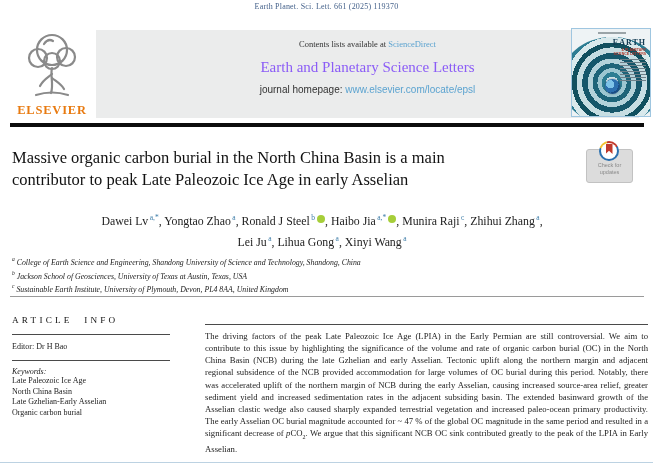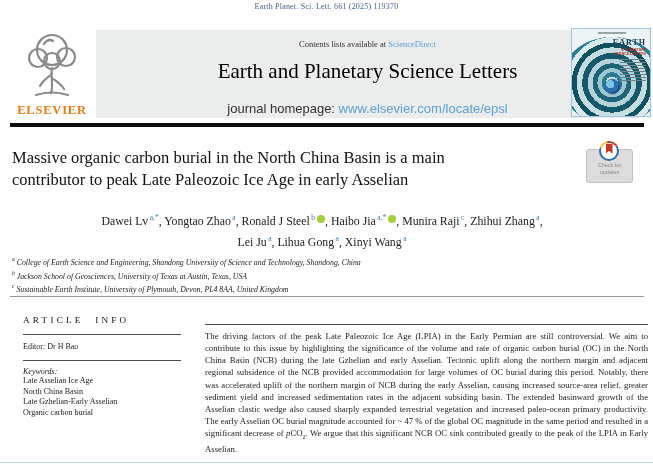--- a/index.html
+++ b/index.html
@@ -19,22 +19,22 @@
     display:block; margin-top:1px; font-family:"Liberation Serif", serif;
     font-weight:600; font-size:12.5px; letter-spacing:.8px; color:#e87a10;
   }
   
   .banner {
     position:absolute; left:96px; top:30px; width:543px; height:88px;
     background:#ebecec; text-align:center;
   }
   .contents-line { margin-top:9px; font-size:8.5px; color:#333; }
   .link { color:#5ba3d0; text-decoration:none; }
-  .journal-title { margin-top:10px; font-size:21px; color:#000000; }
-  .homepage-line { margin-top:17px; font-size:13px; color:#333; font-family:"Liberation Sans", sans-serif; }
+  .journal-title { margin-top:10px; font-size:15px; color:#8b5cf6; }
+  .homepage-line { margin-top:8px; font-size:10px; color:#333; font-family:"Liberation Sans", sans-serif; }
   
   .cover {
     position:absolute; left:571px; top:28px; width:80px; height:89px;
     border:1px solid #9fc6e0; background:#eef3f5; overflow:hidden;
   }
   .cover-swirl {
     position:absolute; left:-12px; top:8px; width:104px; height:88px; border-radius:50%;
     background:radial-gradient(circle at 50% 52%,
       #cfe3ea 0 9%, #2d7d93 9% 15%, #9cc6d1 15% 21%, #1d6479 21% 28%,
       #b3d2da 28% 35%, #15576b 35% 43%, #c6dde2 43% 51%, #11505f 51% 58%,
@@ -91,21 +91,21 @@
     display:inline-block; width:8px; height:8px; border-radius:50%; background:#a6ce39;
     margin-left:2px; vertical-align:2px; cursor:pointer;
   }
   
   .affils { position:absolute; left:12px; top:254px; width:600px; font-size:7.8px; line-height:11px; font-style:italic; color:#222; }
   .affils sup { font-size:5.5px; margin-right:2px; }
   
   .rule-full { position:absolute; left:10px; top:296px; width:634px; height:1px; background:#9a9a9a; }
   .bottom-rule { position:absolute; left:0; top:462px; width:653px; height:1px; background:#bcd2e2; }
   
-  .info-col { position:absolute; left:12px; top:315px; width:158px;margin-left:11px; }
+  .info-col { position:absolute; left:12px; top:315px; width:158px; }
   .abs-col  { position:absolute; left:205px; top:315px; width:443px; }
   .section-header { font-size:9.2px; letter-spacing:3.2px; word-spacing:6px; color:#111; }
   .col-rule { height:1px; background:#4a4a4a; margin-top:9px; }
   .editor-line { margin-top:7px; font-size:8px; color:#222; }
   .keywords-label { margin-top:6px; font-size:8px; font-style:italic; color:#222; }
   .keyword { font-size:8px; line-height:10.5px; color:#222; }
   .abstract-text {
     margin-top:5px; font-size:8.7px; line-height:12.15px; text-align:justify; color:#1d1d1d;
   }
   .abstract-text .ital { font-style:italic; }
@@ -187,21 +187,21 @@
   </div>
 
   <div class="rule-full"></div>
 
   <div class="info-col">
     <div class="section-header">ARTICLE INFO</div>
     <div class="col-rule"></div>
     <div class="editor-line">Editor: Dr H Bao</div>
     <div class="col-rule"></div>
     <div class="keywords-label">Keywords:</div>
-    <div class="keyword">Late Asselian Ice Age</div>
+    <div class="keyword">Late Paleozoic Ice Age</div>
     <div class="keyword">North China Basin</div>
     <div class="keyword">Late Gzhelian-Early Asselian</div>
     <div class="keyword">Organic carbon burial</div>
   </div>
 
   <div class="abs-col">
     <div class="col-rule"></div>
     <p class="abstract-text"><span>The driving factors of the peak Late Paleozoic Ice Age (LPIA) in the Early Permian are still controversial. We aim to contribute to this issue by highlighting the significance of the volume and rate of organic carbon burial (OC) in the North China Basin (NCB) during the late Gzhelian and early Asselian. Tectonic uplift along the northern margin and adjacent regional subsidence of the NCB provided accommodation for large volumes of OC burial during this period. Notably, there was accelerated uplift of the northern margin of NCB during the early Asselian, causing increased source-area relief, greater sediment yield and increased sedimentation rates in the adjacent subsiding basin. The extended basinward growth of the Asselian clastic wedge also caused sharply expanded terrestrial vegetation and increased paleo-ocean primary productivity. The early Asselian OC burial magnitude accounted for ~ 47 % of the global OC magnitude in the same period and resulted in a significant decrease of </span><span class="ital">p</span><span>CO</span><sub>2</sub><span>. We argue that this significant NCB OC sink contributed greatly to the peak of the LPIA in Early Asselian.</span></p>
   </div>
 

